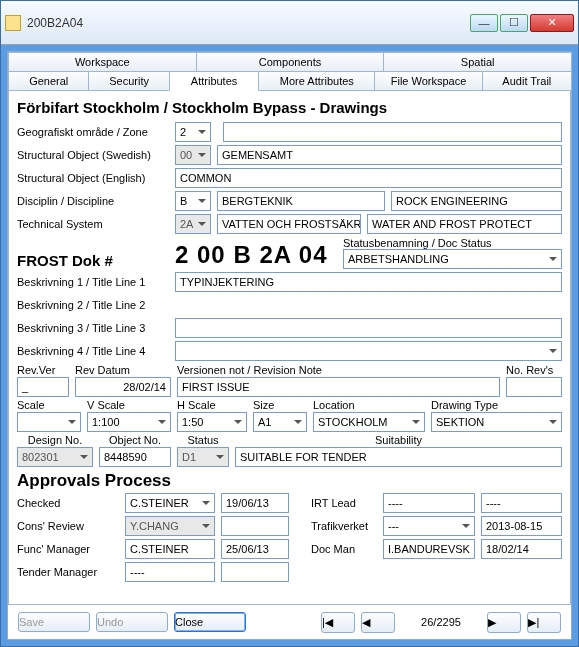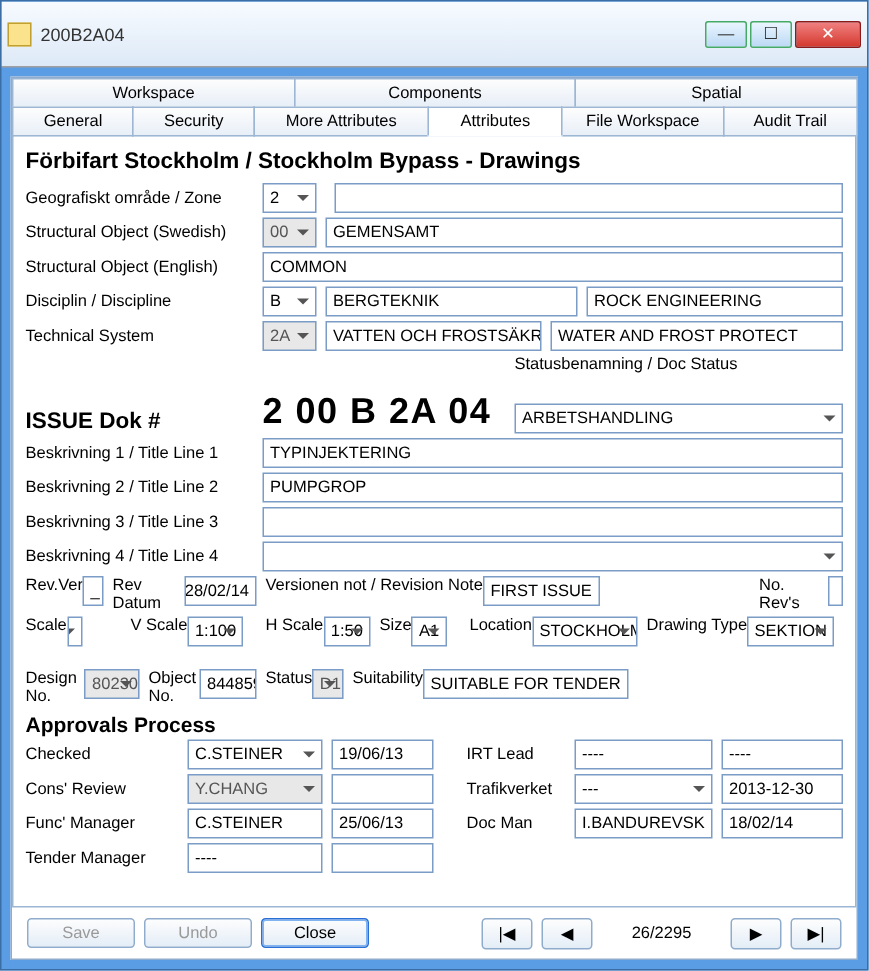--- a/index.html
+++ b/index.html
@@ -19,28 +19,28 @@
   .h1 { font-size:15px; font-weight:bold; margin:2px 0 6px 0; }
   .row { display:flex; align-items:center; margin-bottom:3px; min-height:20px;}
   .lbl { width:158px; }
   .field { border:1px solid #7a9cc6; background:#fff; height:20px; padding:1px 4px; display:flex; align-items:center; overflow:hidden; white-space:nowrap;}
   .dd { position:relative; }
   .dd::after { content:""; position:absolute; right:4px; top:7px; border:4px solid transparent; border-top-color:#555; }
   .ro { background:#e8e8e8; color:#555;}
   .chaos { font-size:24px; font-weight:bold; letter-spacing:1px;}
   .chaoslbl { font-size:15px; font-weight:bold;}
   .smlbl { font-size:11px; }
-  .approvh { font-size:14px; font-weight:bold; margin-top:4px; margin-bottom:2px;}
+  .approvh { font-size:17px; font-weight:bold; margin-top:4px; margin-bottom:2px;}
   .footer { height:34px; display:flex; align-items:center; padding:0 10px; gap:6px;}
-  .btn { border:1px solid #8faccc; background:linear-gradient(#fdfdfd,#e4edf7); padding:3px 0; width:72px; text-align:center; border-radius:3px; cursor:pointer;}
+  .btn { border:1px solid #8faccc; background:linear-gradient(#fdfdfd,#e4edf7); padding:3px 0; width:72px; text-align:left; border-radius:3px; cursor:pointer;}
   .btn.primary { border:1px solid #2a6fd6; box-shadow:0 0 0 1px #7fb4f0 inset;}
   .btn.disabled { color:#999; }
   .navbtn { width:34px; padding:3px 0;}
   .counter { width:80px; text-align:center;}
-  .group { display:flex; flex-direction:row; margin-right:6px;}
+  .group { display:flex; flex-direction:column; margin-right:6px;}
   .group:last-child{margin-right:0;}
   .group .gl { margin-bottom:1px;}
   .flexwrap { display:flex; }
 </style>
 </head>
 <body>
 
 <div class="titlebar">
   <div class="icon"></div>
   <div class="title">200B2A04</div>
@@ -55,22 +55,22 @@
 
   <div class="tabs">
     <div class="tab">Workspace</div>
     <div class="tab">Components</div>
     <div class="tab">Spatial</div>
   </div>
 
   <div class="tabs row2">
     <div class="tab" style="flex:0.8">General</div>
     <div class="tab" style="flex:0.8">Security</div>
+    <div class="tab active" style="flex:0.9">Attributes</div>
     <div class="tab" style="flex:1.2">More Attributes</div>
-    <div class="tab active" style="flex:0.9">Attributes</div>
     <div class="tab" style="flex:1.1">File Workspace</div>
     <div class="tab" style="flex:0.9">Audit Trail</div>
   </div>
 
   <div class="tabcontent">
     <div class="h1">Förbifart Stockholm / Stockholm Bypass - Drawings</div>
 
     <div class="row">
       <div class="lbl">Geografiskt område / Zone</div>
       <div class="field dd" style="width:36px">2</div>
@@ -103,35 +103,34 @@
     <div class="row">
       <div class="lbl">Technical System</div>
       <div class="field dd ro" style="width:36px">2A</div>
       <div style="width:6px"></div>
       <div class="field" style="width:144px">VATTEN OCH FROSTSÄKRING</div>
       <div style="width:6px"></div>
       <div class="field" style="flex:1">WATER AND FROST PROTECT</div>
     </div>
 
     <div class="row" style="align-items:flex-end; margin-top:2px;">
-      <div class="chaoslbl" style="width:158px">ISSUE Dok #</div>
+      <div class="chaoslbl" style="width:158px">FROST Dok #</div>
       <div class="chaos" style="width:168px">2 00 B 2A 04</div>
-      <div style="flex:1; display:flex; flex-direction:column;gap:20px;">
+      <div style="flex:1; display:flex; flex-direction:column;">
         <div class="smlbl">Statusbenamning / Doc Status</div>
         <div class="field dd" style="width:100%">ARBETSHANDLING</div>
       </div>
     </div>
 
     <div class="row">
       <div class="lbl">Beskrivning 1 / Title Line 1</div>
       <div class="field" style="flex:1">TYPINJEKTERING</div>
     </div>
     <div class="row">
       <div class="lbl">Beskrivning 2 / Title Line 2</div>
-      <div class="field" style="flex:1">PUMPGROP</div>
     </div>
     <div class="row">
       <div class="lbl">Beskrivning 3 / Title Line 3</div>
       <div class="field" style="flex:1"></div>
     </div>
     <div class="row">
       <div class="lbl">Beskrivning 4 / Title Line 4</div>
       <div class="field dd" style="flex:1"></div>
     </div>
 
@@ -174,21 +173,21 @@
       <div class="group" style="width:112px">
           <div class="gl">Location</div>
         <div class="field dd">STOCKHOLM</div>
         </div>
       <div class="group" style="flex:1">
           <div class="gl">Drawing Type</div>
         <div class="field dd">SEKTION</div>
         </div>
     </div>
 
-    <div class="flexwrap" style="margin-top:15px;">
+    <div class="flexwrap" style="margin-top:2px;text-align:center;">
       <div class="group" style="width:76px">
           <div class="gl">Design No.</div>
         <div class="field dd ro">802301</div>
         </div>
       <div class="group" style="width:72px">
           <div class="gl">Object No.</div>
         <div class="field">8448590</div>
         </div>
       <div class="group" style="width:52px">
           <div class="gl">Status</div>
@@ -216,21 +215,21 @@
 
     <div class="row">
       <div style="width:108px">Cons' Review</div>
       <div class="field dd ro" style="width:90px">Y.CHANG</div>
       <div style="width:6px"></div>
       <div class="field" style="width:68px"></div>
       <div style="width:22px"></div>
       <div style="width:72px">Trafikverket</div>
       <div class="field dd" style="width:92px">---</div>
       <div style="width:6px"></div>
-      <div class="field" style="flex:1">2013-12-30</div>
+      <div class="field" style="flex:1">2013-08-15</div>
     </div>
 
     <div class="row">
       <div style="width:108px">Func' Manager</div>
       <div class="field" style="width:90px">C.STEINER</div>
       <div style="width:6px"></div>
       <div class="field" style="width:68px">25/06/13</div>
       <div style="width:22px"></div>
       <div style="width:72px">Doc Man</div>
       <div class="field" style="width:92px">I.BANDUREVSK</div>

